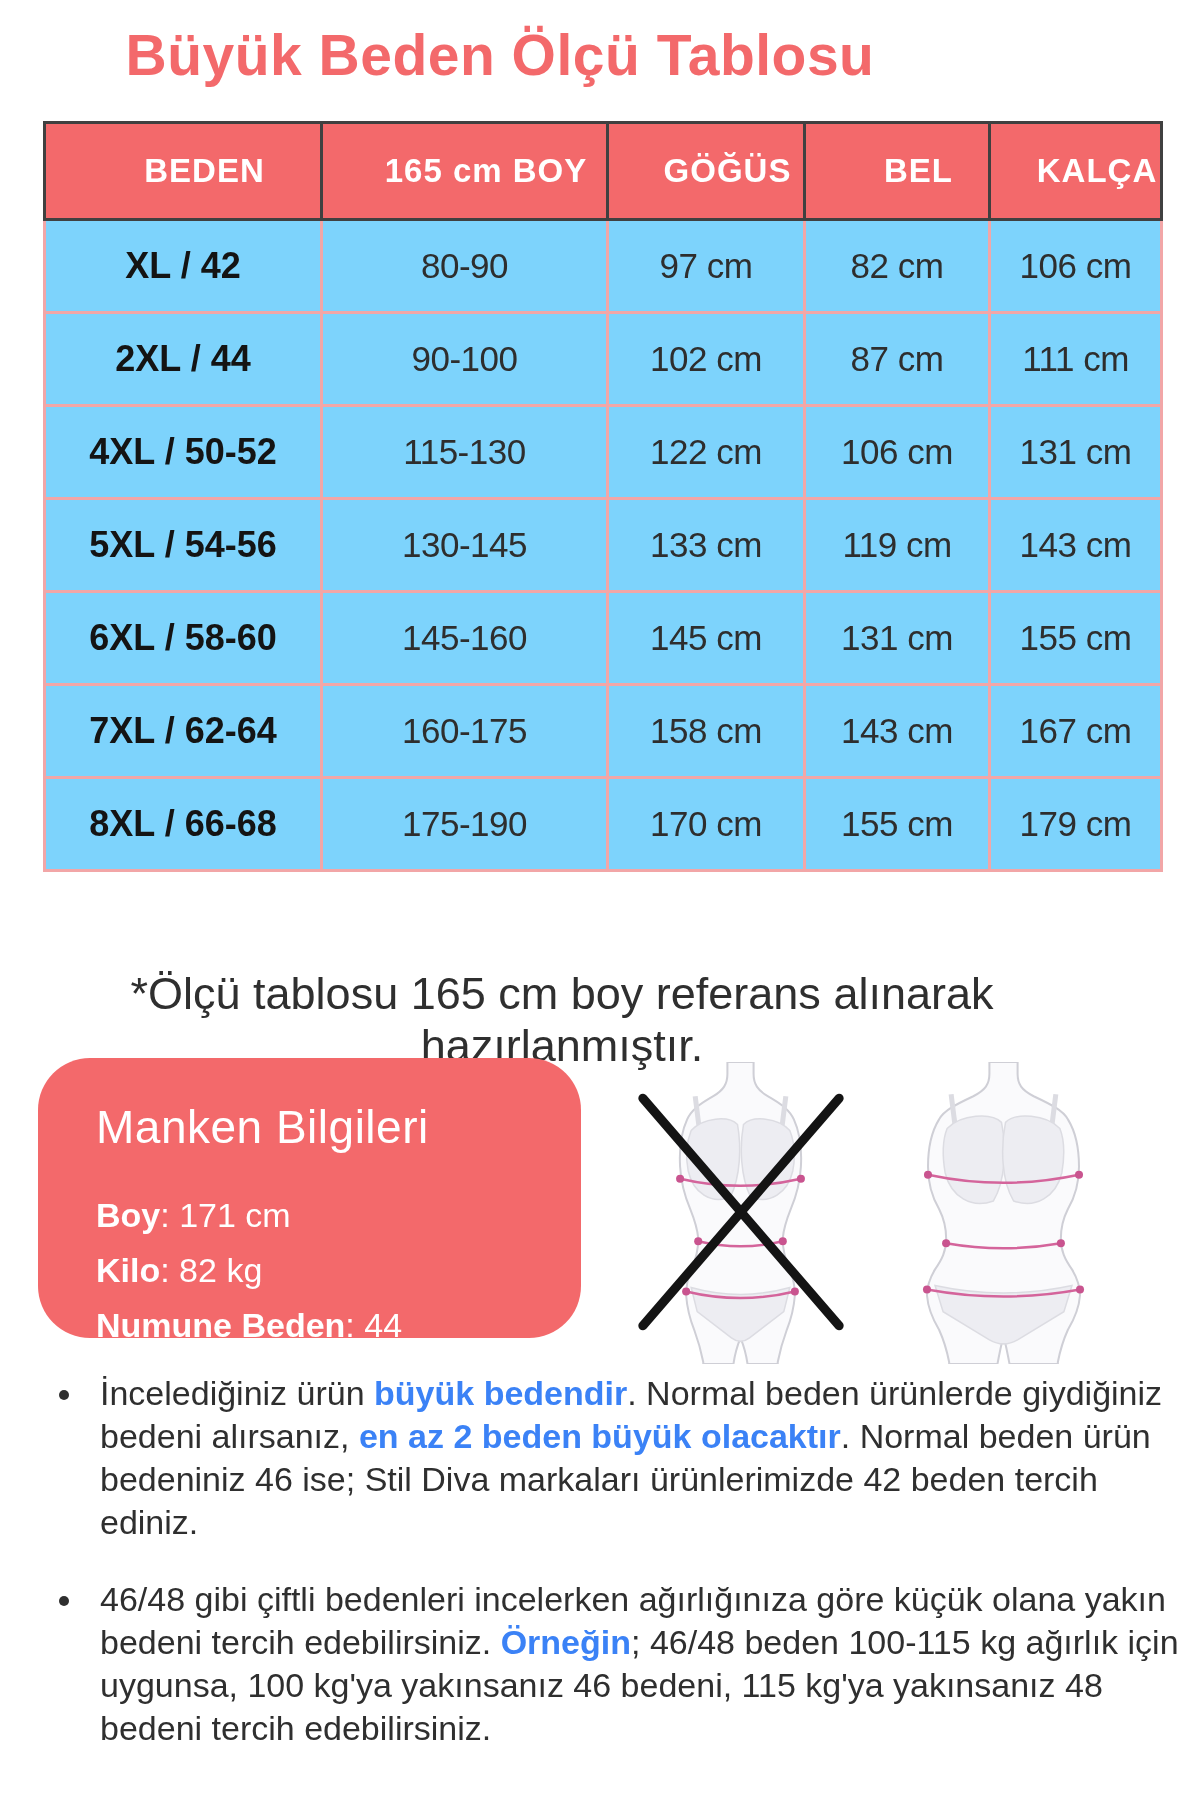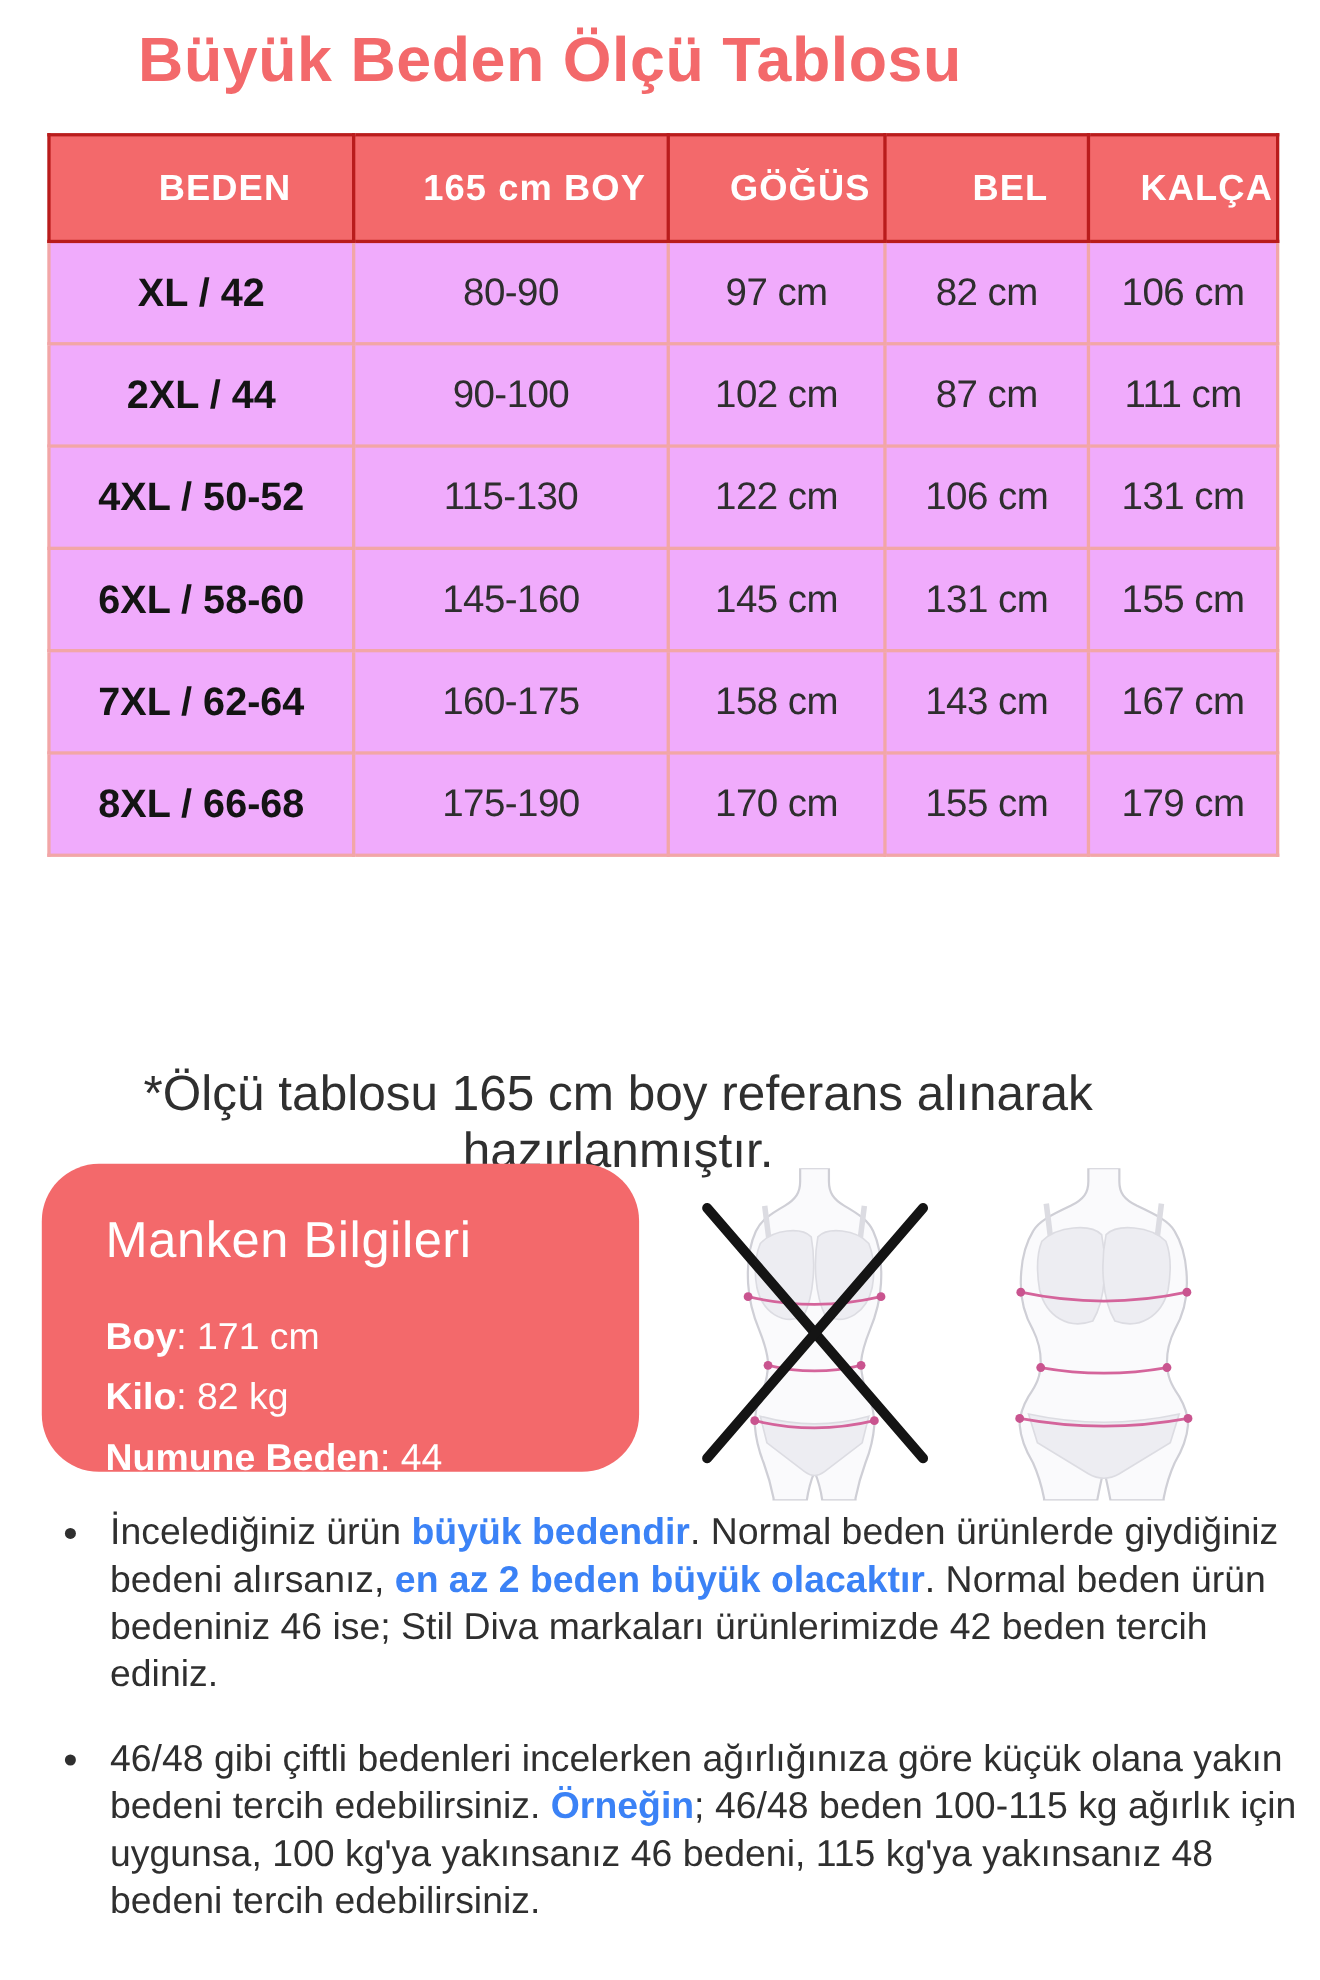--- a/index.html
+++ b/index.html
@@ -11,25 +11,25 @@
     position:absolute;top:22px;left:0;width:1000px;text-align:center;
     font-size:57px;font-weight:700;color:#F3696B;letter-spacing:0.5px;
   }
   table.size-table{
     position:absolute;left:43px;top:121px;width:1117px;
     border-collapse:collapse;table-layout:fixed;
   }
   .size-table th{
     background:#F3696B;color:#fff;font-size:33px;font-weight:700;
     height:92px;text-align:center;letter-spacing:1px;
-    border:3px solid #b91c1c;
+    border:3px solid #404040;
     padding-left:44px;
   }
   .size-table td{
-    background:#f0abfc;font-size:35px;color:#2E2E2E;height:88px;
+    background:#7dd3fc;font-size:35px;color:#2E2E2E;height:88px;
     text-align:center;border:3px solid #F2A6A7;letter-spacing:-0.5px;
   }
   .size-table td.size-cell{font-weight:700;color:#141414;font-size:36px;letter-spacing:0;}
   .footnote{
     position:absolute;top:968px;left:0;width:1124px;text-align:center;
     font-size:45px;color:#2F2F2F;
   }
   .model-box{
     position:absolute;left:38px;top:1058px;width:543px;height:280px;
     background:#F3696B;border-radius:52px;color:#ffffff;box-sizing:border-box;
@@ -86,20 +86,27 @@
       <td>102 cm</td>
       <td>87 cm</td>
       <td>111 cm</td>
     </tr>
     <tr>
       <td class="size-cell">4XL / 50-52</td>
       <td>115-130</td>
       <td>122 cm</td>
       <td>106 cm</td>
       <td>131 cm</td>
+    </tr>
+    <tr>
+      <td class="size-cell">5XL / 54-56</td>
+      <td>130-145</td>
+      <td>133 cm</td>
+      <td>119 cm</td>
+      <td>143 cm</td>
     </tr>
     <tr>
       <td class="size-cell">6XL / 58-60</td>
       <td>145-160</td>
       <td>145 cm</td>
       <td>131 cm</td>
       <td>155 cm</td>
     </tr>
     <tr>
       <td class="size-cell">7XL / 62-64</td>

